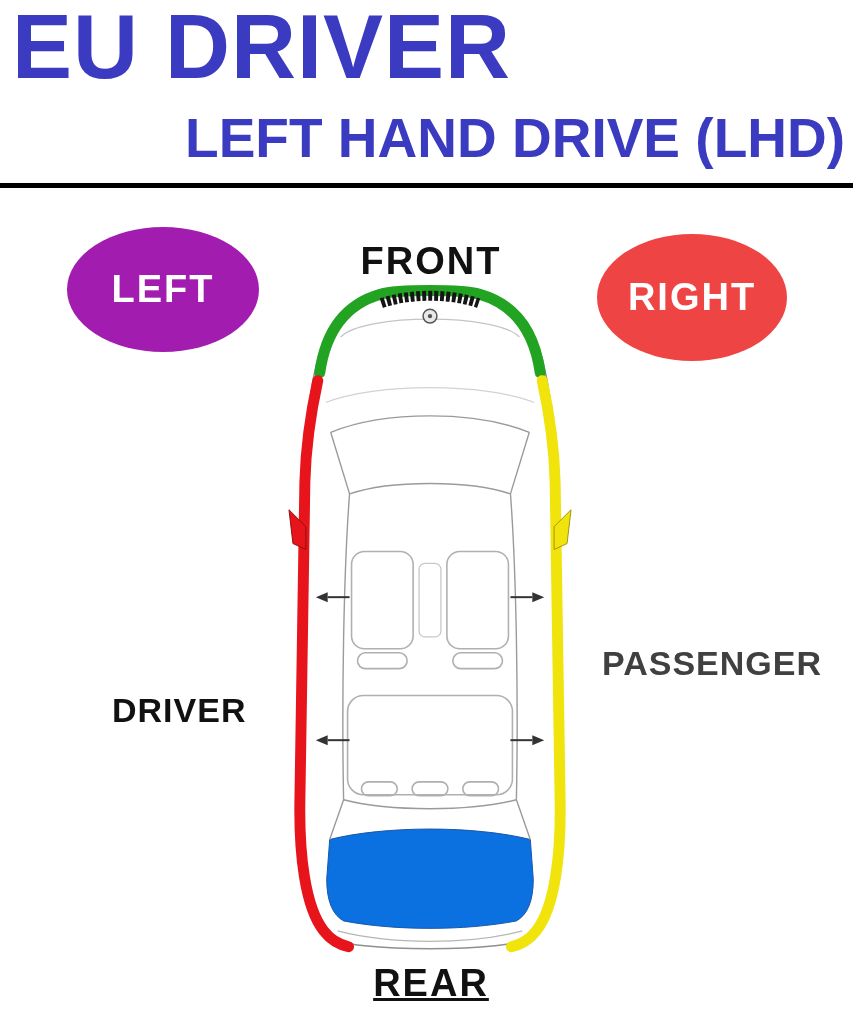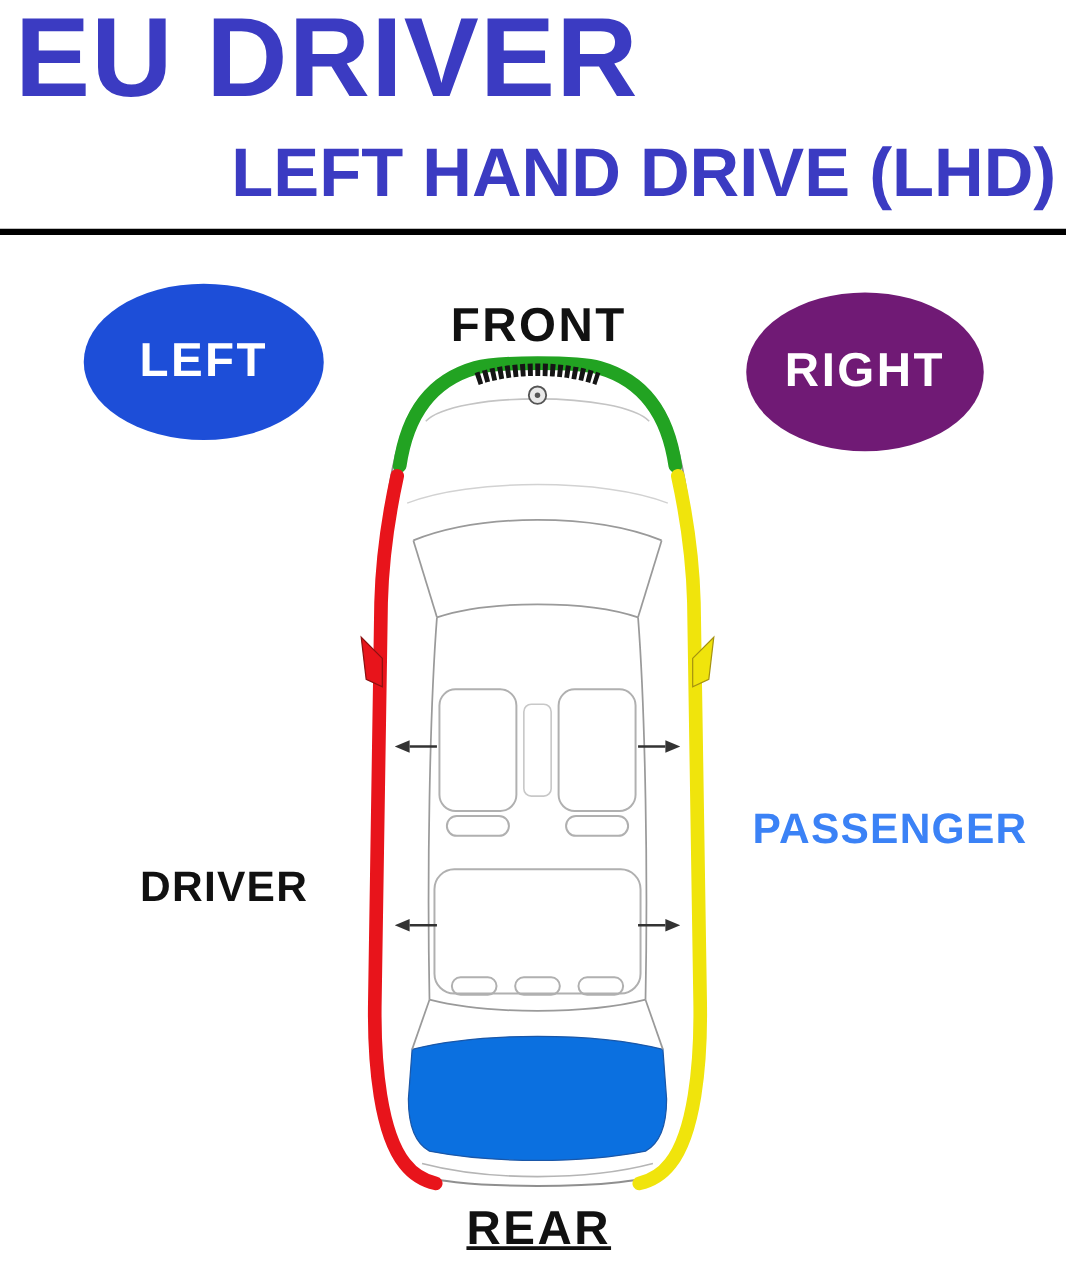--- a/index.html
+++ b/index.html
@@ -37,31 +37,31 @@
 <div class="page">
 
   <h1 class="title" style="color: rgb(59, 59, 194);">EU DRIVER</h1>
 
   <div class="subtitle" style="color: rgb(59, 59, 194);">LEFT HAND DRIVE (LHD)</div>
 
   <div class="divider" style="background-color: rgb(0, 0, 0);"></div>
 
   <div class="dlabel lbl-front" style="color: rgb(17, 17, 17);">FRONT</div>
 
-  <div class="badge badge-left" style="background-color: #1d4ed8;">
+  <div class="badge badge-left" style="background-color: #a21caf;">
     <span style="color: rgb(255, 255, 255);">LEFT</span>
   </div>
 
-  <div class="badge badge-right" style="background-color: #701a75; align-items: center;">
+  <div class="badge badge-right" style="background-color: #ef4444; align-items: center;">
     <span style="color: rgb(255, 255, 255);">RIGHT</span>
   </div>
 
   <div class="dlabel lbl-driver" style="color: rgb(17, 17, 17); margin-top: 47px;">DRIVER</div>
 
-  <div class="dlabel lbl-passenger" style="color: #3b82f6; text-align: right;">PASSENGER</div>
+  <div class="dlabel lbl-passenger" style="color: #404040; text-align: right;">PASSENGER</div>
 
   <div class="dlabel lbl-rear" style="color: rgb(17, 17, 17); text-decoration: underline;">REAR</div>
 
   <svg class="car" viewBox="0 0 290 680" xmlns="http://www.w3.org/2000/svg">
 
     <path d="M145 5 C102 5 68 14 50 36 C34 56 24 100 21 150 L15 520 C13 580 20 635 42 658 C60 674 230 674 248 658 C270 635 277 580 275 520 L269 150 C266 100 256 56 240 36 C222 14 188 5 145 5 Z" fill="#ffffff" stroke="#8f8f8f" stroke-width="1.6"></path>
 
     <path d="M55 54 C78 30 212 30 235 54" fill="none" stroke="#c4c4c4" stroke-width="1.3"></path>
     <path d="M40 120 C90 100 200 100 250 120" fill="none" stroke="#d2d2d2" stroke-width="1.2"></path>
 

